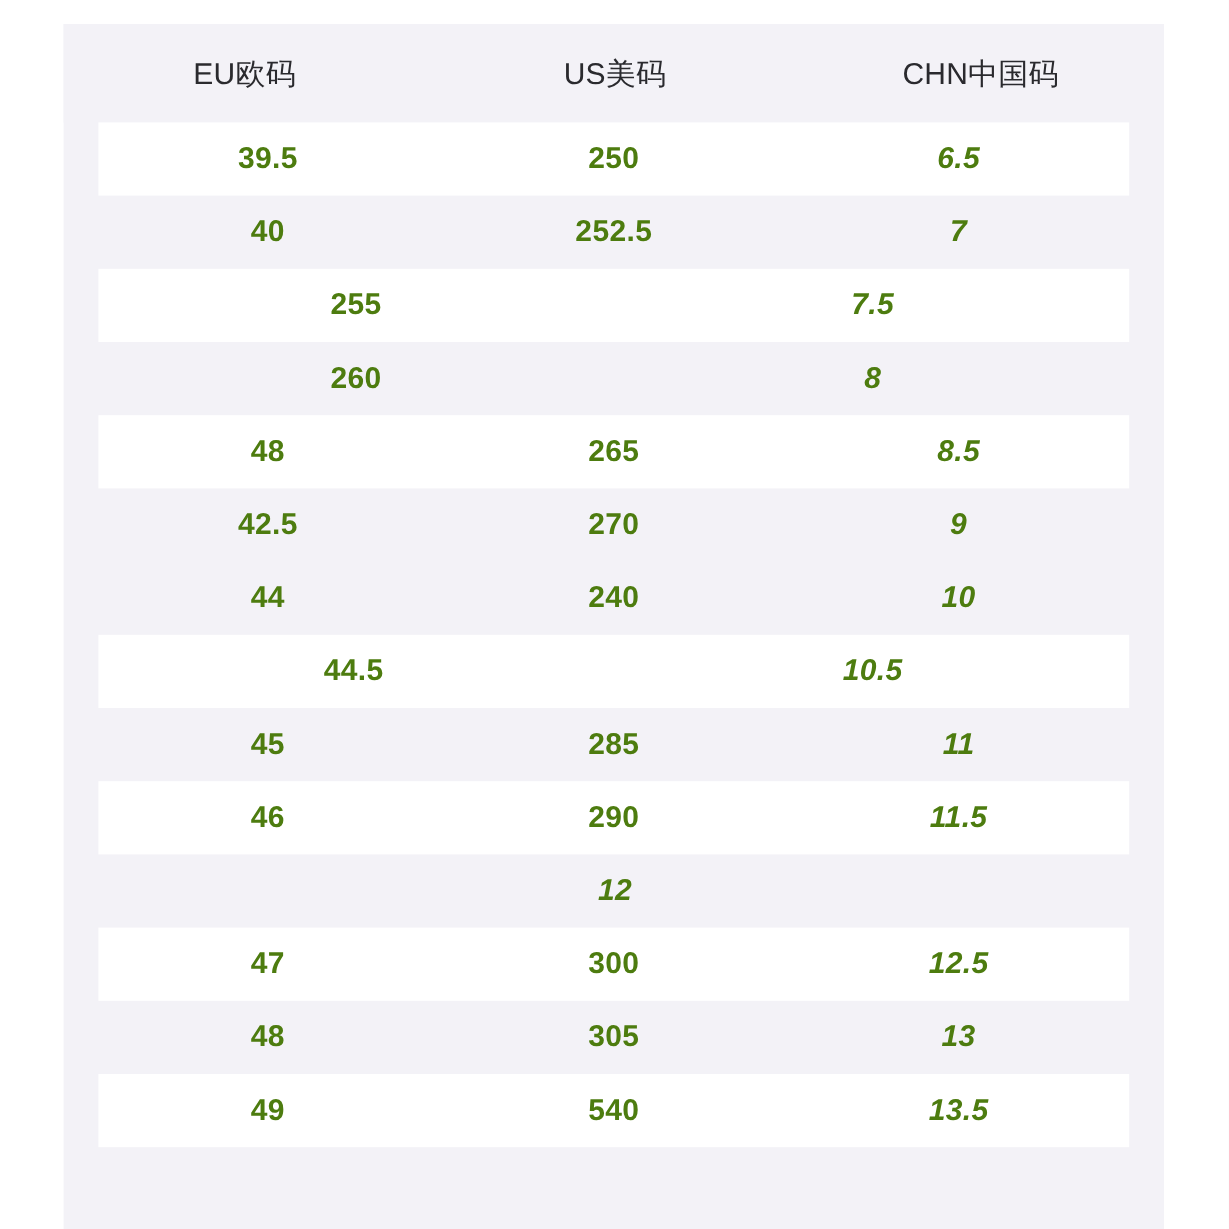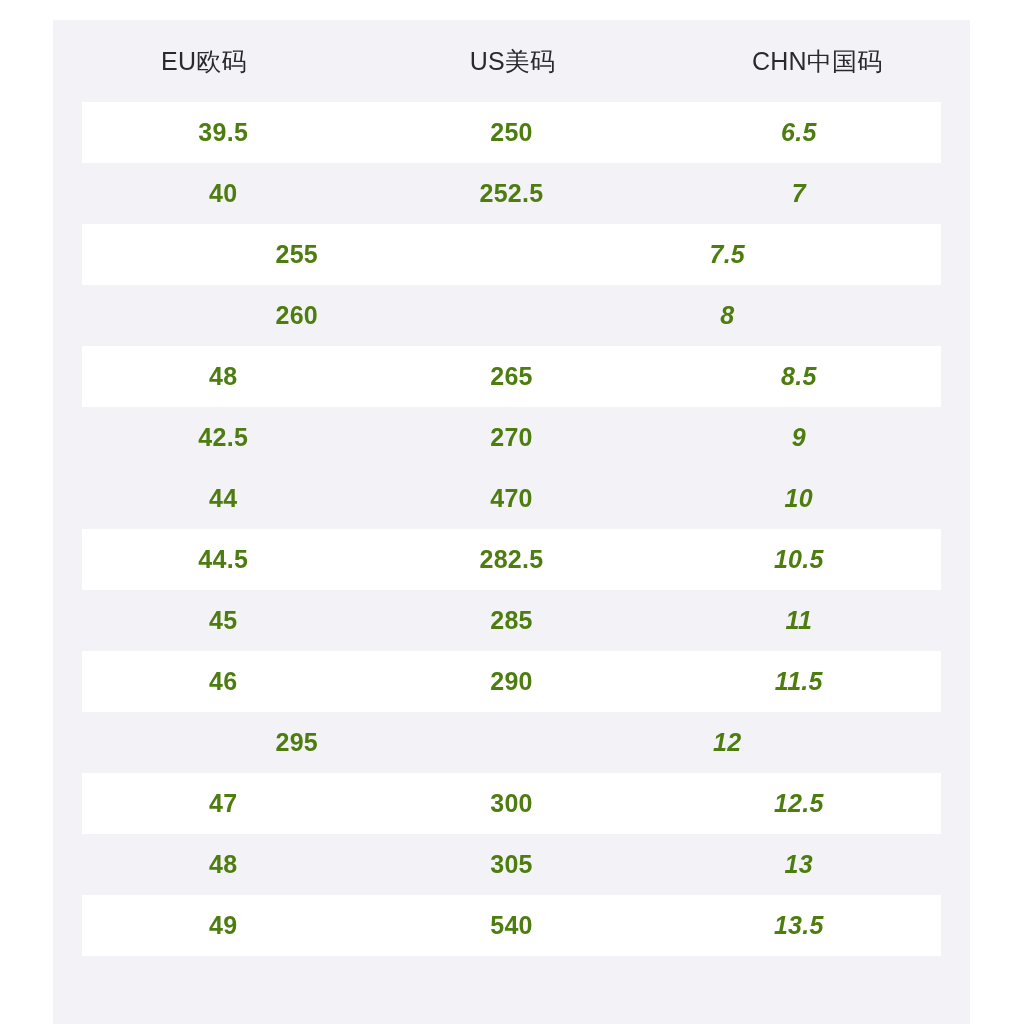--- a/index.html
+++ b/index.html
@@ -123,40 +123,38 @@
           <div class="chart-cell col-chn">265</div>
           <div class="chart-cell col-us">8.5</div>
         </div>
         <div class="chart-row stripe-dark">
           <div class="chart-cell col-eu">42.5</div>
           <div class="chart-cell col-chn">270</div>
           <div class="chart-cell col-us">9</div>
         </div>
         <div class="chart-row stripe-dark">
           <div class="chart-cell col-eu">44</div>
-          <div class="chart-cell col-chn">470</div>
+          <div class="chart-cell col-chn">240</div>
           <div class="chart-cell col-us">10</div>
         </div>
         <div class="chart-row stripe-light">
           <div class="chart-cell col-eu">44.5</div>
-          <div class="chart-cell col-chn">282.5</div>
           <div class="chart-cell col-us">10.5</div>
         </div>
         <div class="chart-row stripe-dark">
           <div class="chart-cell col-eu">45</div>
           <div class="chart-cell col-chn">285</div>
           <div class="chart-cell col-us">11</div>
         </div>
         <div class="chart-row stripe-light">
           <div class="chart-cell col-eu">46</div>
           <div class="chart-cell col-chn">290</div>
           <div class="chart-cell col-us">11.5</div>
         </div>
         <div class="chart-row stripe-dark">
-          <div class="chart-cell col-chn">295</div>
           <div class="chart-cell col-us">12</div>
         </div>
         <div class="chart-row stripe-light">
           <div class="chart-cell col-eu">47</div>
           <div class="chart-cell col-chn">300</div>
           <div class="chart-cell col-us">12.5</div>
         </div>
         <div class="chart-row stripe-dark">
           <div class="chart-cell col-eu">48</div>
           <div class="chart-cell col-chn">305</div>

